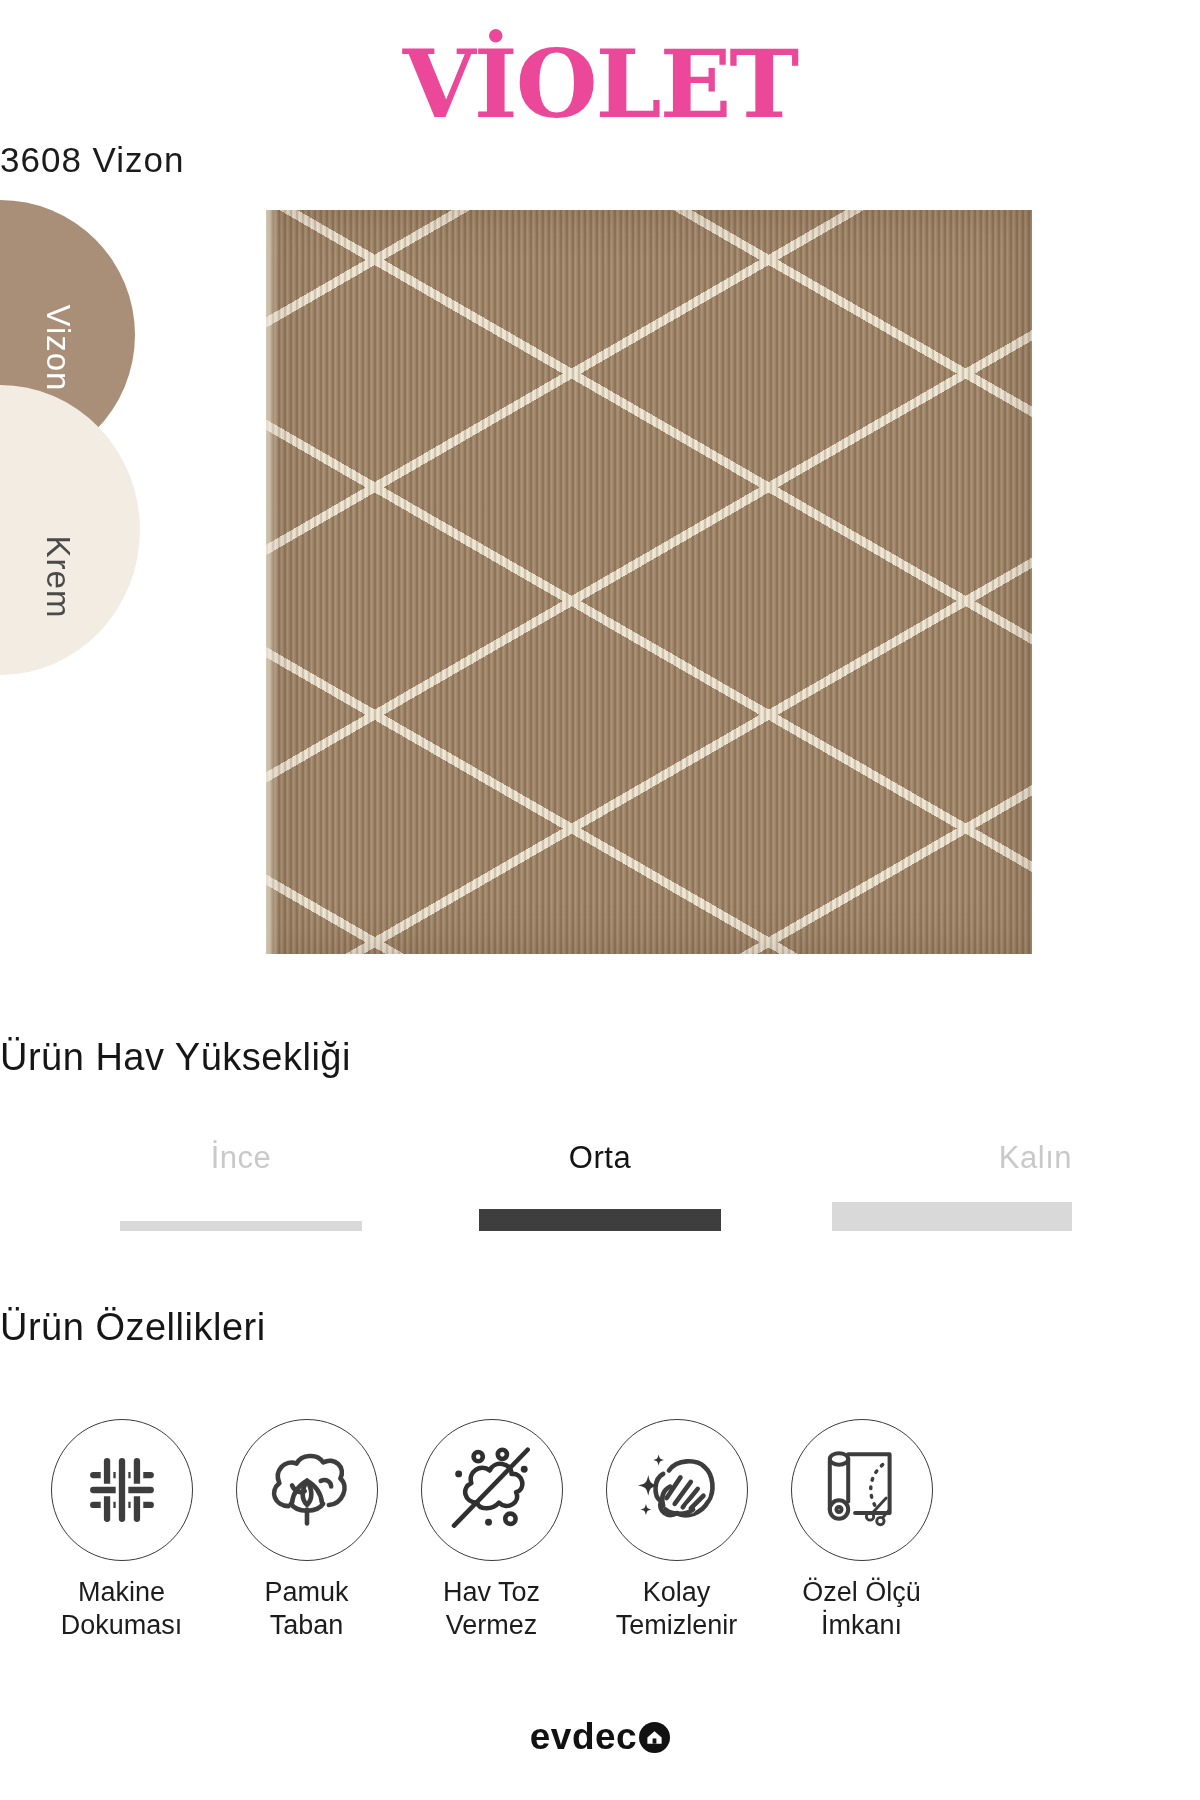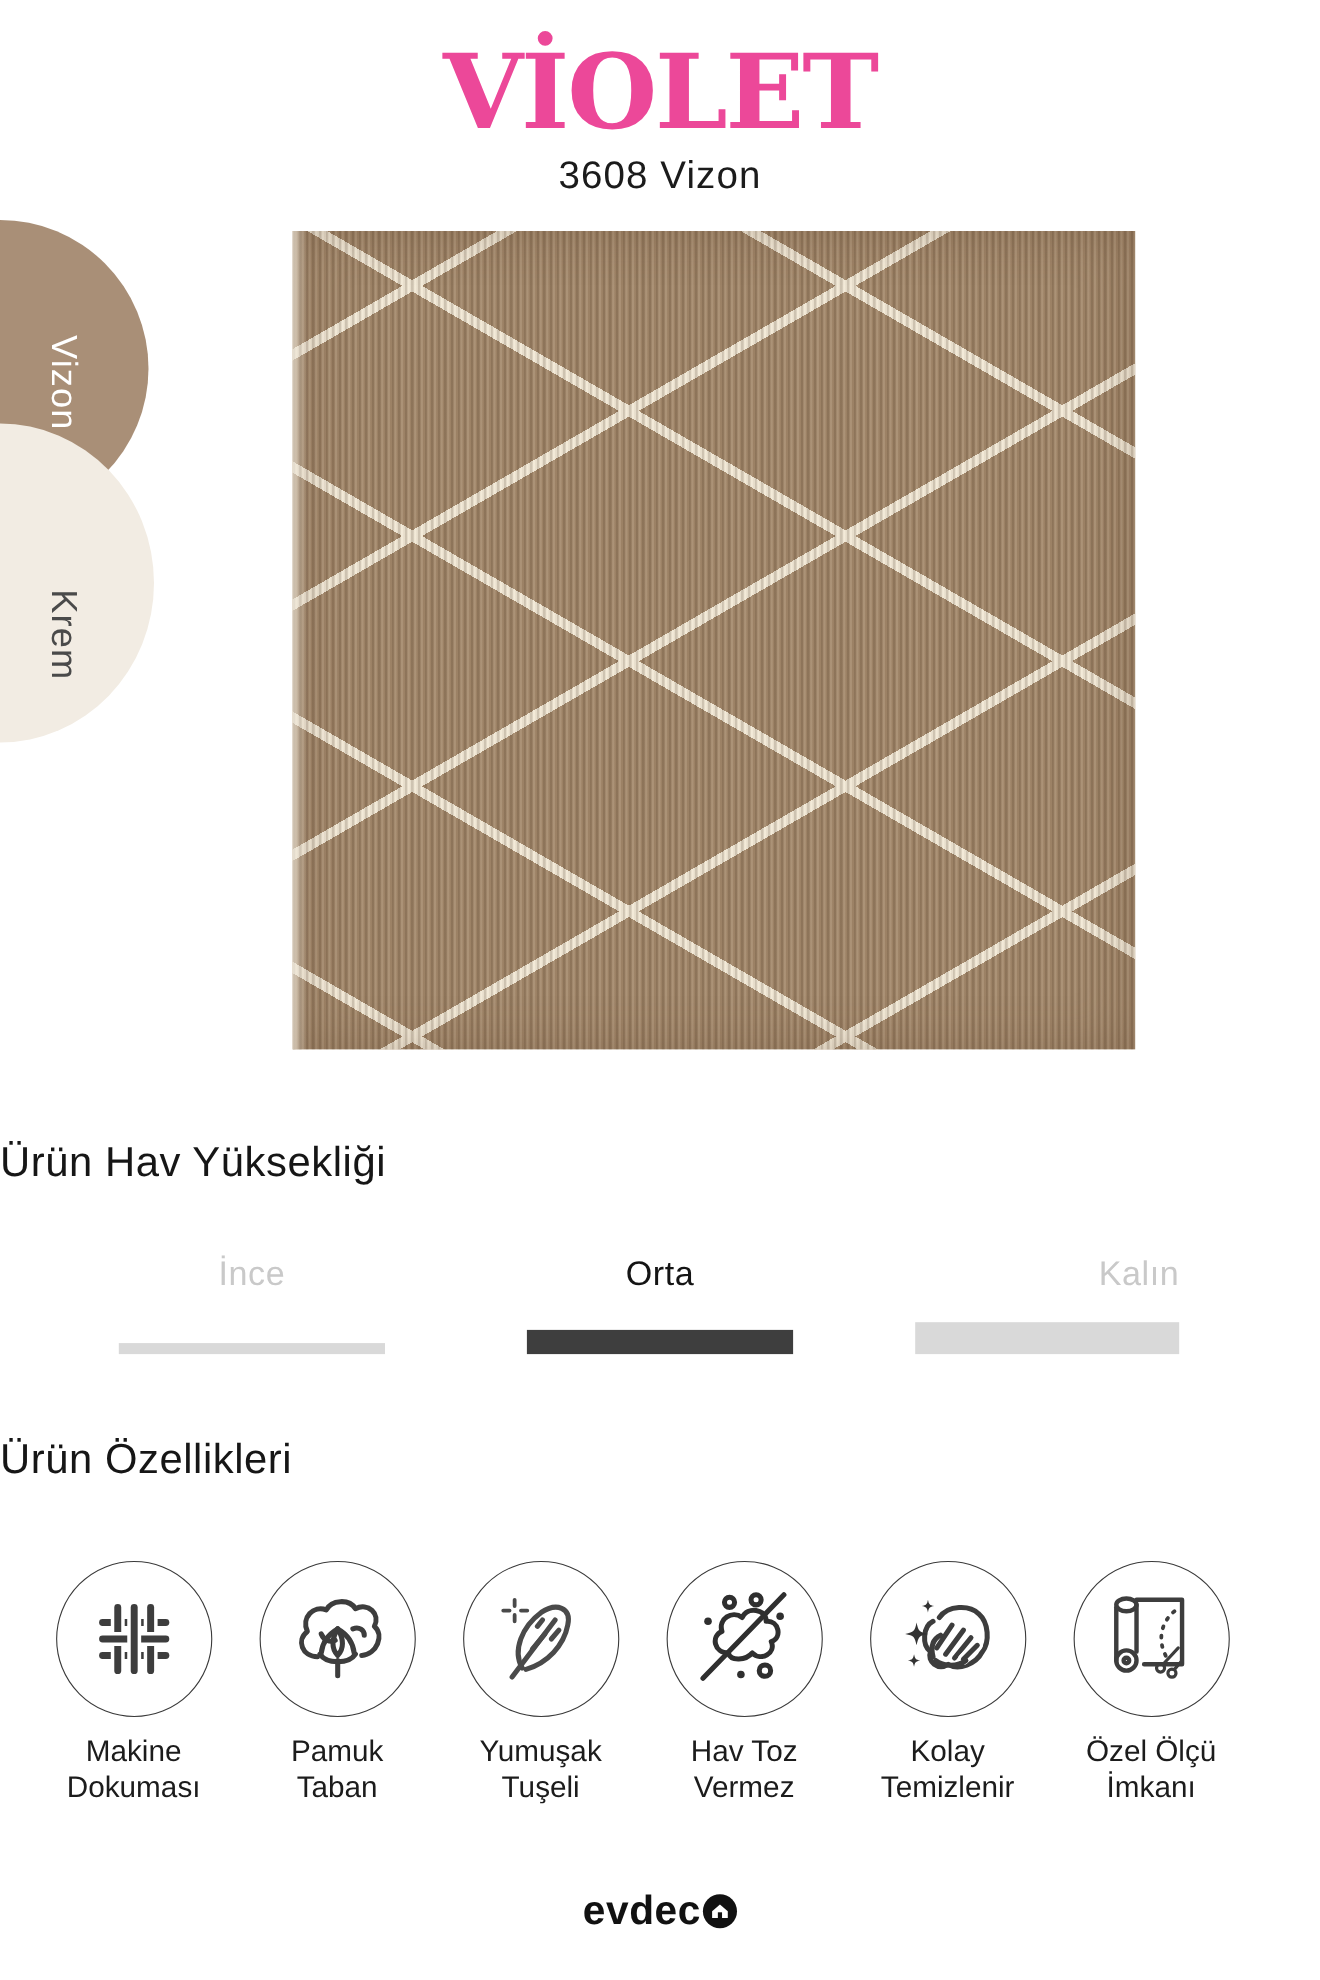--- a/index.html
+++ b/index.html
@@ -12,21 +12,21 @@
 
   
   .title {
     position:absolute; top:28px; left:0; width:100%;
     text-align:center; font-family:"DejaVu Serif", serif;
     font-weight:700; font-size:94px; line-height:112px;
     letter-spacing:-2px; color:#ec4899;
   }
   .variant {
     position:absolute; top:140px; left:0; width:100%;
-    text-align:center; font-size:35px; color:#1b1b1b; letter-spacing:1px;
+    font-size:35px; color:#1b1b1b; letter-spacing:1px;
   }
 
   
   .swatch { position:absolute; border-radius:50%; }
   .swatch-vizon { left:-135px; top:200px; width:270px; height:270px; background:#a98f77; z-index:1; }
   .swatch-krem  { left:-140px; top:385px; width:280px; height:290px; background:#f2ece3; z-index:2; }
   .swatch-label {
     position:absolute; transform:translate(-50%,-50%) rotate(90deg);
     font-size:33px; letter-spacing:1px; white-space:nowrap;
   }
@@ -63,21 +63,21 @@
     font-size:38px; font-weight:500; color:#161616; letter-spacing:0.5px;
   }
   #pile-title { top:1036px; }
   #features-title { top:1306px; }
 
   
   .pile-option {
     position:absolute; top:1140px; height:91px;
     display:flex; flex-direction:column; align-items:center;
   }
-  .pile-option.opt-0 { left:108px; width:242px; }
+  .pile-option.opt-0 { left:120px; width:242px; }
   .pile-option.opt-1 { left:479px; width:242px; }
   .pile-option.opt-2 { left:832px; width:240px;align-items:flex-end; }
   .pile-label { font-size:31px; color:#c9c9c9; letter-spacing:0.5px; }
   .pile-option.selected .pile-label { color:#141414; font-weight:400; }
   .pile-bar { width:100%; background:#d9d9d9; margin-top:auto; }
   .pile-option.opt-0 .pile-bar { height:10px; }
   .pile-option.opt-1 .pile-bar { height:22px; background:#3e3e3e; }
   .pile-option.opt-2 .pile-bar { height:29px; }
 
   
@@ -171,36 +171,20 @@
           <path d="M53 51 C52 42 47 36 40 32"></path>
           <path d="M40 57 V69"></path>
         </svg>
       </div>
       <div class="feature-label">
         <div>Pamuk</div>
         <div>Taban</div>
       </div>
     </div>
 
-    <div class="feature">
-      <div class="feature-circle">
-        <svg viewBox="0 0 80 80" fill="none" stroke="#4a4a4a" stroke-width="4" stroke-linecap="round">
-          <path d="M25 63 C17 49 25 30 40 19 C52 11 64 15 61 29 C58 45 45 59 28 64"></path>
-          <path d="M17 70 L51 25"></path>
-          <path d="M33 48 L43 36"></path>
-          <path d="M48 40 L54 33"></path>
-          <path d="M37 30 l4 -5"></path>
-          <path d="M19 9 v5 M19 21 v5 M10 17.5 h5 M24 17.5 h5" stroke-width="3"></path>
-        </svg>
-      </div>
-      <div class="feature-label">
-        <div>Yumuşak</div>
-        <div>Tuşeli</div>
-      </div>
-    </div>
 
     <div class="feature">
       <div class="feature-circle">
         <svg viewBox="0 0 80 80" fill="none" stroke="#2f2f2f" stroke-width="4" stroke-linejoin="round">
           <path d="M27 51 C16 51 13 38 22 34 C19 24 30 17 38 23 C42 14 57 16 57 26 C67 25 70 39 61 42 C65 51 53 58 46 51 C41 57 29 58 27 51 Z"></path>
           <circle cx="28" cy="11" r="4"></circle>
             <circle cx="49" cy="9" r="4"></circle>
             <circle cx="56" cy="65" r="4.5"></circle>
           <circle cx="11" cy="26" r="3" fill="#2f2f2f" stroke="none"></circle>
           <circle cx="68" cy="22" r="3" fill="#2f2f2f" stroke="none"></circle>

